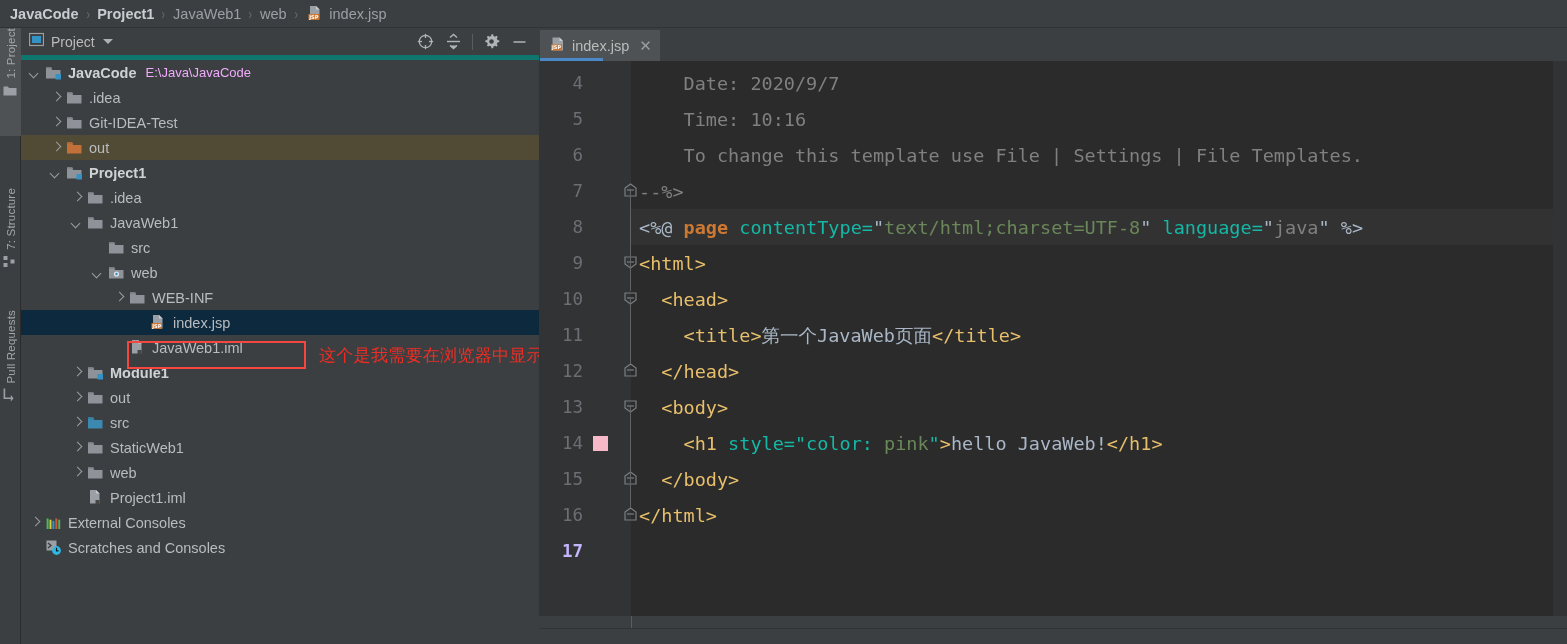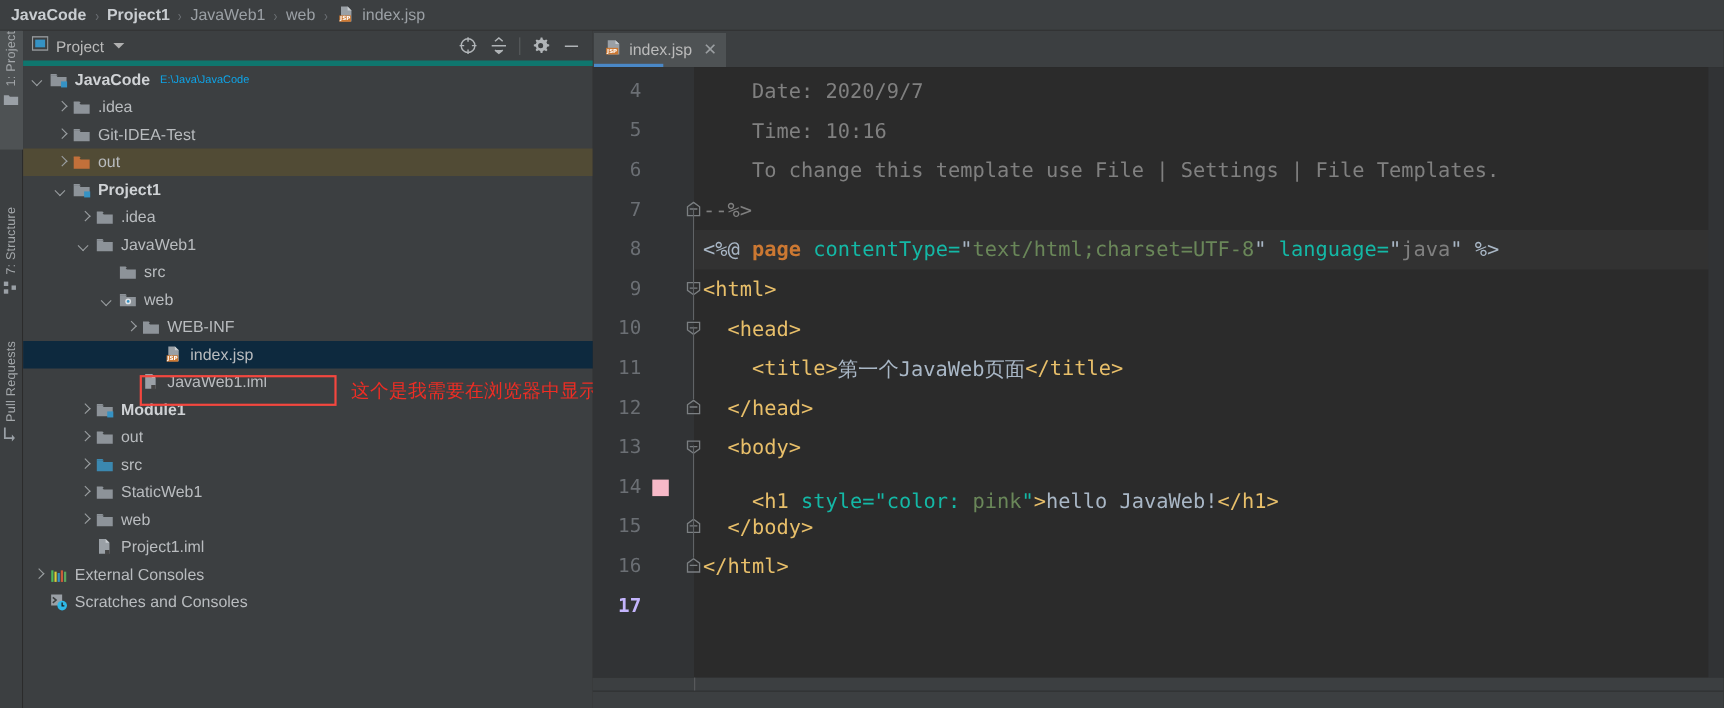--- a/index.html
+++ b/index.html
@@ -80,21 +80,21 @@
     transform: rotate(-45deg);
   }
   .arrow.down::before {
     content: ""; position: absolute; left: 1px; top: 3px;
     width: 6px; height: 6px; border-right: 1.6px solid #9a9ea1; border-bottom: 1.6px solid #9a9ea1;
     transform: rotate(45deg);
   }
   .tico { flex: 0 0 17px; width: 17px; height: 17px; margin-right: 6px; display: flex; align-items: center; justify-content: center; }
   .tlabel { font-size: 14.5px; }
   .tlabel.bold { font-weight: bold; color: #cfd2d5; }
-  .tpath { font-size: 10px; color: #0ea5e9; margin-left: 9px; }
+  .tpath { font-size: 13px; color: #f0abfc; margin-left: 9px; }
 
   
   .redbox {
     position: absolute; left: 106px; top: 313px; width: 179px; height: 28px;
     border: 2.5px solid #f4473f; pointer-events: none;
   }
   .annot {
     position: absolute; left: 298px; top: 316px;
     font-size: 17px; color: #ef2d24; white-space: nowrap;
     font-family: "DejaVu Sans", sans-serif; letter-spacing: 0.3px;
@@ -580,21 +580,21 @@
           <div class="cline" style="top: 4px; width: auto;"><span class="c-comment">    Date: 2020/9/7</span></div>
           <div class="cline" style="top: 40px; width: auto;"><span class="c-comment">    Time: 10:16</span></div>
           <div class="cline" style="top: 76px; width: auto;"><span class="c-comment">    To change this template use File | Settings | File Templates.</span></div>
           <div class="cline" style="top: 112px; width: auto;"><span class="c-comment">--%&gt;</span></div>
           <div class="cline hl" style="top: 148px; width: 940px;"><span class="c-punct">&lt;%@ </span><span class="c-kw">page</span><span class="c-attr"> contentType=</span><span class="c-punct">"</span><span class="c-str">text/html;charset=UTF-8</span><span class="c-punct">"</span><span class="c-attr"> language=</span><span class="c-punct">"</span><span class="c-strg">java</span><span class="c-punct">"</span><span class="c-punct"> %&gt;</span></div>
           <div class="cline" style="top: 184px; width: auto;"><span class="c-tag">&lt;html&gt;</span></div>
           <div class="cline" style="top: 220px; width: auto;"><span class="c-tag">  &lt;head&gt;</span></div>
           <div class="cline" style="top: 256px; width: auto;"><span class="c-tag">    &lt;title&gt;</span><span class="c-text">第一个JavaWeb页面</span><span class="c-tag">&lt;/title&gt;</span></div>
           <div class="cline" style="top: 292px; width: auto;"><span class="c-tag">  &lt;/head&gt;</span></div>
           <div class="cline" style="top: 328px; width: auto;"><span class="c-tag">  &lt;body&gt;</span></div>
-          <div class="cline" style="top: 364px; width: auto; margin-top: 13px;"><span class="c-tag">    &lt;h1 </span><span class="c-attr">style=</span><span class="c-attr">"color: </span><span class="c-str">pink</span><span class="c-attr">"</span><span class="c-tag">&gt;</span><span class="c-text">hello JavaWeb!</span><span class="c-tag">&lt;/h1&gt;</span></div>
+          <div class="cline" style="top: 364px; width: auto;"><span class="c-tag">    &lt;h1 </span><span class="c-attr">style=</span><span class="c-attr">"color: </span><span class="c-str">pink</span><span class="c-attr">"</span><span class="c-tag">&gt;</span><span class="c-text">hello JavaWeb!</span><span class="c-tag">&lt;/h1&gt;</span></div>
           <div class="cline" style="top: 400px; width: auto;"><span class="c-tag">  &lt;/body&gt;</span></div>
           <div class="cline" style="top: 436px; width: auto;"><span class="c-tag">&lt;/html&gt;</span></div>
           <div class="cline" style="top: 472px; width: auto;"></div>
         </div>
     </div>
 
     <div class="markerlane"></div>
 
     <div class="hsbar">
       <div class="vdiv"></div>

